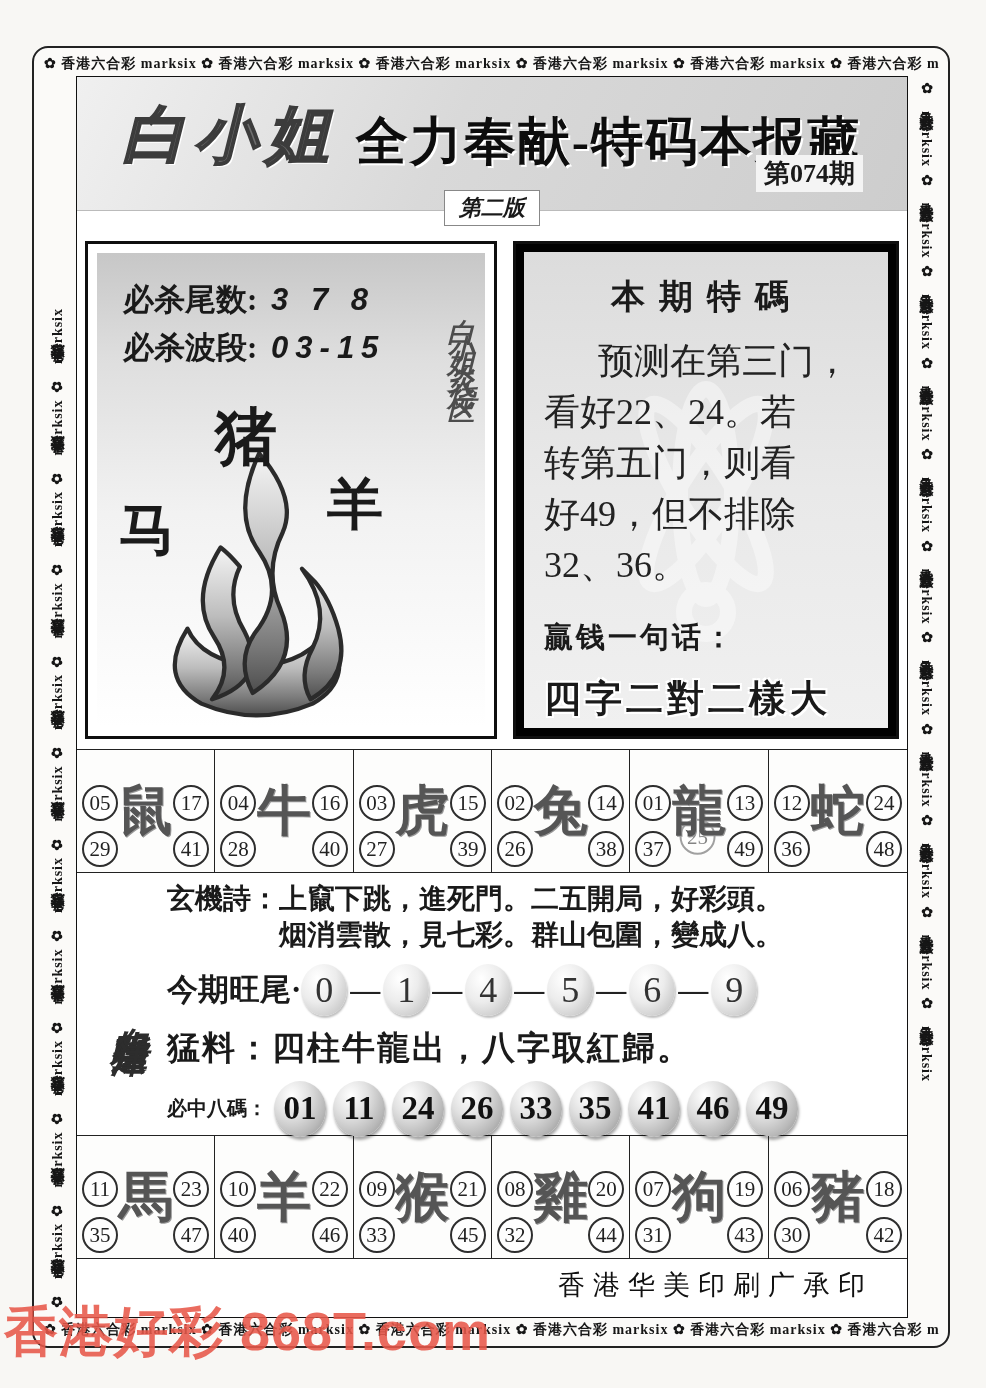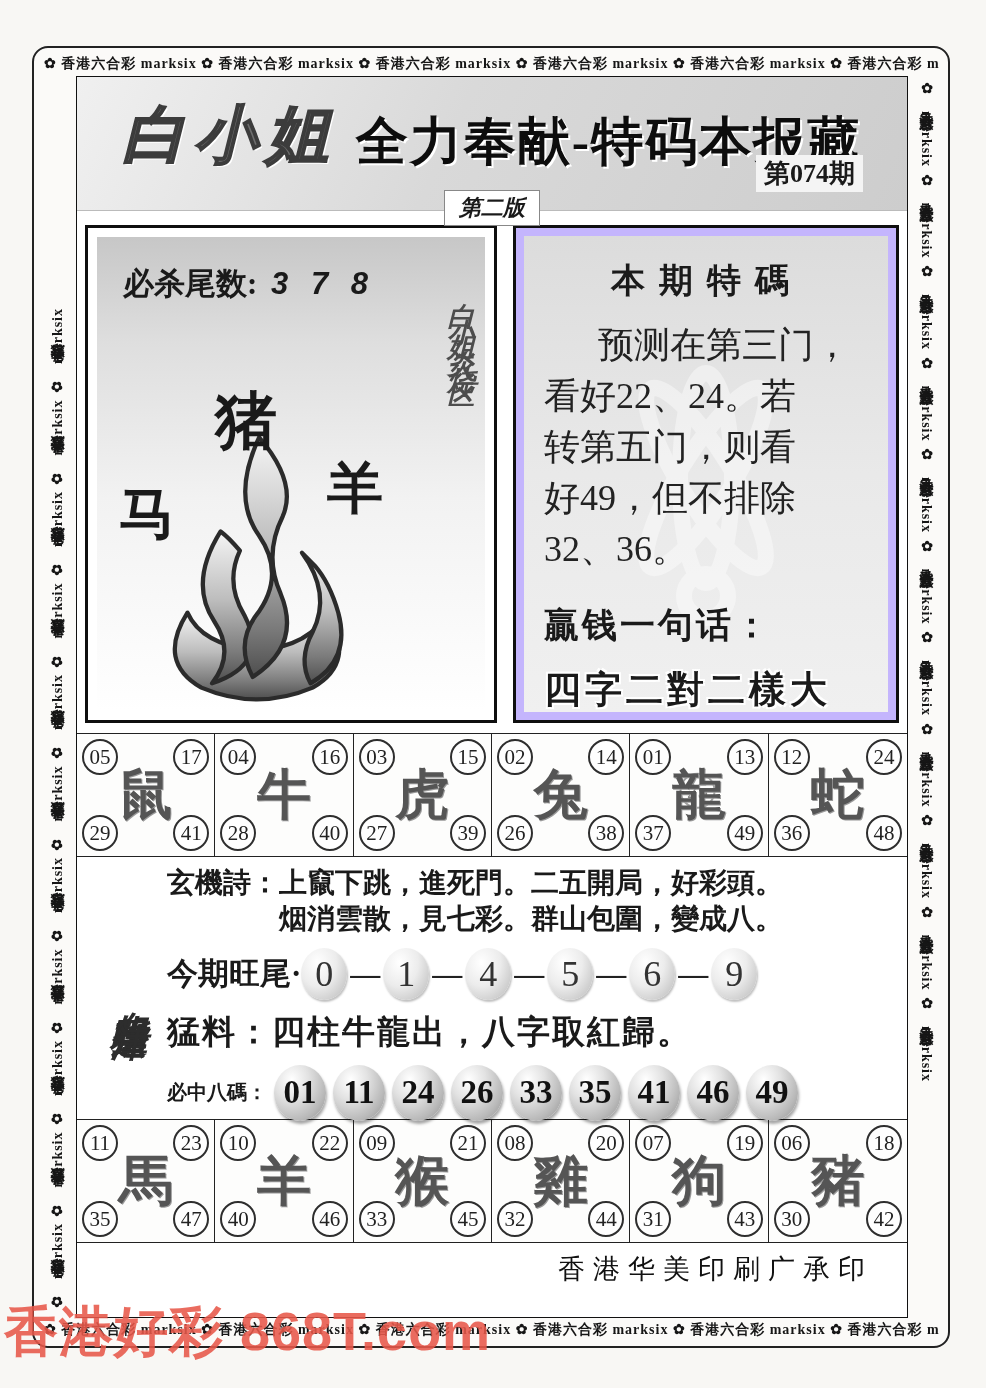--- a/index.html
+++ b/index.html
@@ -46,21 +46,21 @@
     letter-spacing:10px; font-style:italic;
   }
   .main-title { font-size:52px; font-weight:bold; color:#0d0d0d; text-shadow:2px 2px 0 #fff; letter-spacing:2px; }
   .issue { position:absolute; right:44px; top:78px; font-size:26px; font-weight:bold; background:#f4f4f4; padding:1px 8px; }
   .edition {
     position:absolute; left:50%; transform:translateX(-50%); bottom:-16px;
     background:#fff; border:1px solid #888; padding:2px 14px;
     font-size:22px; font-weight:bold; font-style:italic; z-index:5;
   }
   
-  .boxes { display:flex; gap:16px; padding:14px 8px 10px 8px; }
+  .boxes { display:flex; gap:16px; padding:30px 8px 10px 8px; }
   .box-left {
     position:relative; width:412px; height:498px; border:3px solid #0f0f0f; background:#fff;
   }
   .box-left .inner {
     position:absolute; inset:9px;
     background:linear-gradient(180deg,#c7c7c7 0%,#dedede 22%,#f2f2f2 55%,#ffffff 100%);
   }
   .kill-line { font-size:31px; font-weight:bold; white-space:nowrap; padding-left:26px; margin-top:6px; }
   .kill-line:first-child { margin-top:26px; }
   .kill-val { font-style:italic; letter-spacing:7px; padding-left:6px; font-family:"Liberation Sans",sans-serif; }
@@ -69,48 +69,48 @@
   .z-left  { position:absolute; left:22px;  top:122px; font-size:56px; font-weight:bold; }
   .z-right { position:absolute; left:230px; top:96px;  font-size:56px; font-weight:bold; }
   .flame-svg { position:absolute; left:42px; top:78px; }
   .side-note {
     position:absolute; right:6px; top:44px; writing-mode:vertical-rl;
     font-size:27px; font-weight:bold; color:#4d4d4d; letter-spacing:16px;
     font-style:italic;
   }
   .box-right {
     position:relative; flex:1; height:498px; border:3px solid #0f0f0f;
-    background:#c4b5fd;
+    background:#000000;
   }
   .box-right .inner {
     position:absolute; inset:8px;
     background:linear-gradient(180deg,#dcdcdc 0%,#e9e9e9 50%,#f0f0f0 100%);
     padding:22px 18px 14px 20px;
   }
   .flower-mark { position:absolute; left:50%; top:54%; transform:translate(-50%,-50%); opacity:.55; }
   .special-title { text-align:center; font-size:34px; font-weight:bold; letter-spacing:14px; margin-bottom:16px; position:relative; }
   .special-body { position:relative; font-size:36px; line-height:1.42; color:#222; }
   .special-body .ln:first-child { text-indent:1.5em; }
-  .slogan-label { position:relative; font-size:35px; font-weight:bold; margin-top:26px; letter-spacing:3px; }
+  .slogan-label { position:relative; font-size:29px; font-weight:bold; margin-top:26px; letter-spacing:3px; }
   .slogan {
     position:relative; font-size:37px; font-weight:bold; margin-top:16px; letter-spacing:4px;
     text-shadow:2px 2px 0 #fff,-2px -2px 0 #fff,2px -2px 0 #fff,-2px 2px 0 #fff;
   }
   
   .zodiac-row {
     display:grid; grid-template-columns:repeat(6,1fr);
     border-top:1px solid #222; border-bottom:1px solid #222;
     height:124px; background:#fdfdfc;
   }
   .zcell { position:relative; border-right:1px solid #222; }
   .zcell:last-child { border-right:none; }
   .num {
     position:absolute; width:36px; height:36px; border:2px solid #2e2e2e; border-radius:50%;
     display:flex; align-items:center; justify-content:center;
-    font-size:21px; font-family:"Liberation Serif",serif; color:#222; background:rgba(255,255,255,.6);
+    font-size:21px; font-family:"Liberation Serif",serif; color:#222; background:rgba(255,255,255,.6);margin-top:30px;
   }
   .tl { left:5px; top:5px; } .tr { right:5px; top:5px; }
   .bl { left:5px; bottom:5px; } .br { right:5px; bottom:5px; }
   .mid { left:50%; top:50%; transform:translate(-54%,-62%); opacity:.55; border-color:#555; }
   .animal {
     position:absolute; left:50%; top:50%; transform:translate(-50%,-50%);
     font-size:54px; color:#555; font-weight:bold;
     text-shadow:1px 1px 0 #999;
   }
   
@@ -172,20 +172,24 @@
     <div class="issue">第074期</div>
     <div class="edition">第二版</div>
   </div>
 
   <div class="boxes">
     <div class="box-left">
       <div class="inner">
         <div class="kill-line">
           <span>必杀尾数:</span>
           <span class="kill-val">3 7 8</span>
+        </div>
+        <div class="kill-line">
+          <span>必杀波段:</span>
+          <span class="kill-val">03-15</span>
         </div>
         <div class="flame-zone">
           <svg class="flame-svg" width="236" height="276" viewBox="0 0 220 258">
             <defs>
               <linearGradient id="fg" x1="0" y1="0" x2="0" y2="1">
                 <stop offset="0" stop-color="#f5f5f5"></stop>
                 <stop offset="0.45" stop-color="#bdbdbd"></stop>
                 <stop offset="0.8" stop-color="#7a7a7a"></stop>
                 <stop offset="1" stop-color="#4e4e4e"></stop>
               </linearGradient>

